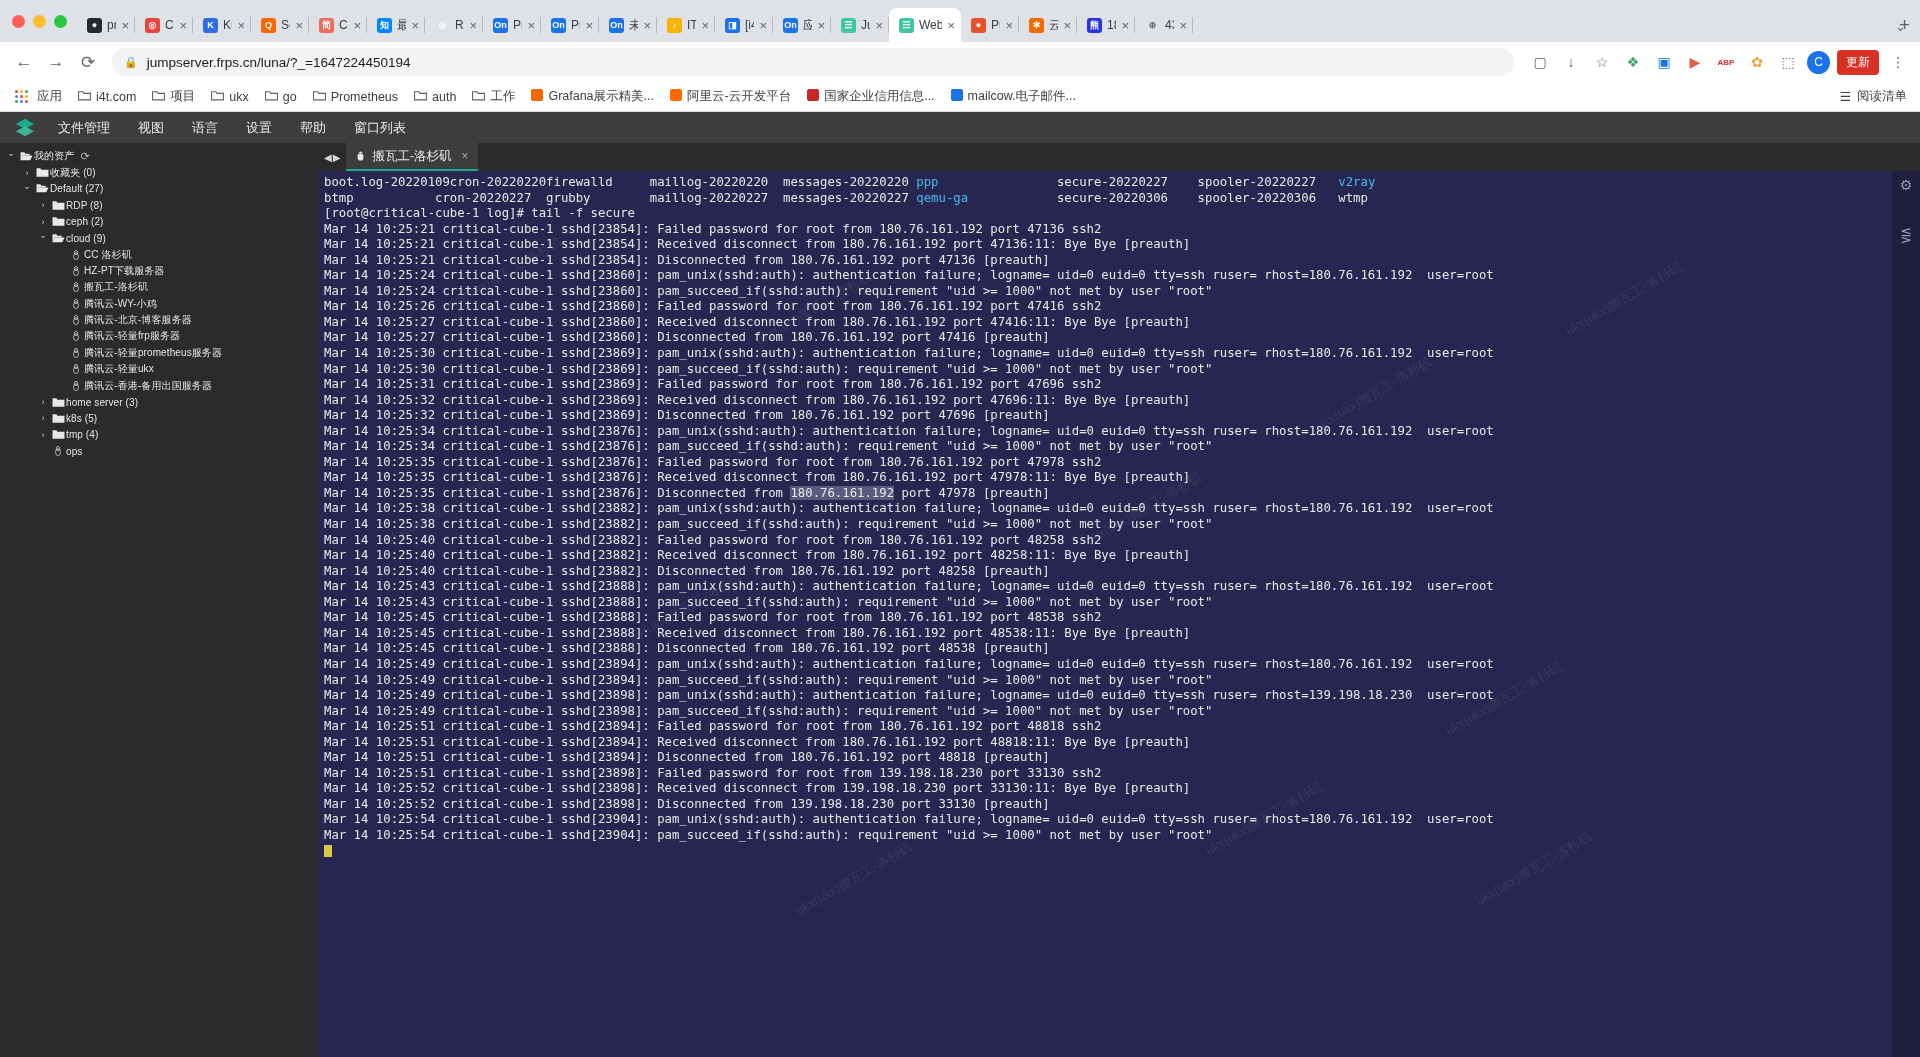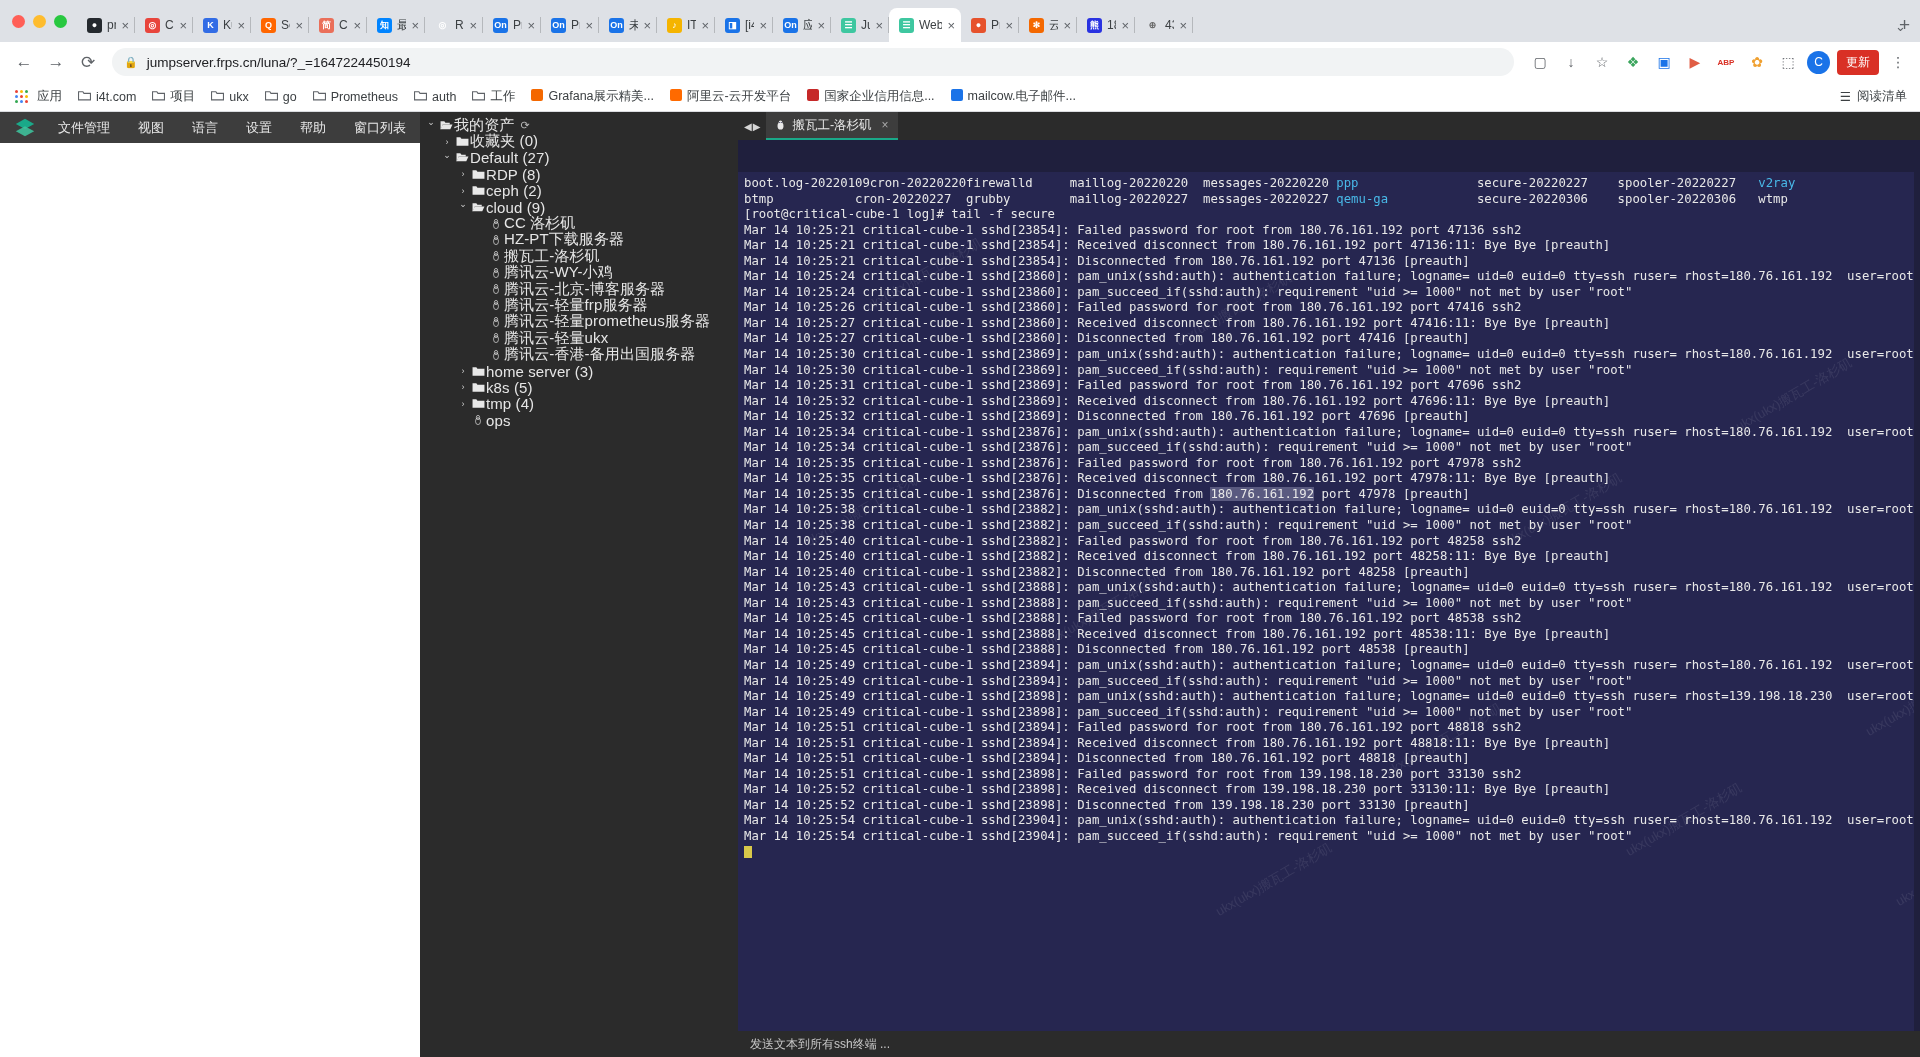--- a/index.html
+++ b/index.html
@@ -75,21 +75,21 @@
     font-size: 12.5px; color: #3c4043;
   }
   .bm { display: flex; align-items: center; gap: 5px; padding: 3px 6px; white-space: nowrap; border-radius: 4px; }
   .bm .bicon { font-size: 12px; color: #5f6368; }
   .appsgrid { display: grid; grid-template-columns: repeat(3,3px); grid-template-rows: repeat(3,3px);
               gap: 2px; margin-right: 4px; }
   .appsgrid i { width: 3px; height: 3px; border-radius: 50%; display: block; }
   .bm-right { margin-left: auto; display: flex; align-items: center; gap: 6px; padding-right: 4px; }
 
   
-  .app { flex: 1; display: flex; flex-direction: row; background: #ffffff; min-height: 0; justify-content: space-between; }
+  .app { flex: 1; display: flex; flex-direction: column; background: #c2410c; min-height: 0; justify-content: space-between; }
 
   .jsheader {
     height: 31px; background: #3d3d3d; display: flex; align-items: center;
     gap: 0; flex-shrink: 0; padding-left: 6px;
   }
   .jslogo { width: 38px; display: flex; align-items: center; justify-content: center; }
   .jsmenu { display: flex; align-items: center; }
   .jsmenu .mi { color: #e8e8e8; font-size: 13px; padding: 0 14px; line-height: 31px; }
 
   .body { flex: 1; display: flex; min-height: 0; }
@@ -98,21 +98,21 @@
   .sidebar { width: 318px; background: #2b2b2b; display: flex; flex-direction: column; flex-shrink: 0; }
   .searchbox {
     height: 27px; display: flex; align-items: center; padding: 0 10px;
     color: #8a8a8a; font-size: 12.5px; border-bottom: 1px solid #1aa989;
   }
   .tree { flex: 1; overflow: hidden; padding-top: 5px; font-size: 12.5px; color: #e0e0e0; }
   .tnode { display: flex; align-items: center; height: 16.4px; white-space: nowrap; }
   .tarrow { width: 14px; text-align: center; font-size: 9px; color: #cfcfcf; flex-shrink: 0; }
   .tarrow.blank { visibility: hidden; }
   .ticon { width: 16px; flex-shrink: 0; display: flex; align-items: center; justify-content: center; }
-  .tlabel2 { color: #e6e6e6; font-size: 15px; letter-spacing: .1px; }
+  .tlabel2 { color: #e6e6e6; font-size: 10px; letter-spacing: .1px; }
   .tnode.lvl0 { padding-left: 4px; }
   .tnode.lvl1 { padding-left: 20px; }
   .tnode.lvl2 { padding-left: 36px; }
   .tnode.lvl3 { padding-left: 54px; }
 
   .version { height: 26px; display: flex; align-items: center; padding-left: 9px;
              color: #d8d8d8; font-size: 12px; }
 
   
   .termpane { flex: 1; display: flex; flex-direction: column; min-width: 0; background: #2b2b2b; }
@@ -123,21 +123,21 @@
     background: #3d3d3d; color: #e8e8e8; font-size: 12.5px;
     border-bottom: 2px solid #1aa989; position: relative;
   }
   .ttab .tx { color: #a8a8a8; font-size: 12px; margin-left: 4px; }
 
   .termwrap { flex: 1; display: flex; min-height: 0; position: relative; background: #1f1f3d; }
   .term {
     flex: 1; background: #262650; color: #e8e8e8;
     font-family: "DejaVu Sans Mono", "Liberation Mono", monospace;
     font-size: 12.3px; line-height: 15.55px; padding: 4px 0 0 6px;
-    overflow: hidden; white-space: pre; position: relative; min-width: 0; margin-top: 32px;
+    overflow: hidden; white-space: pre; position: relative; min-width: 0;
   }
   .term .row { height: 15.55px; }
   .cy { color: #49b9e8; }
   .hl { background: #5a5a80; }
   .cursor { display: inline-block; width: 8px; height: 12px; background: #d8c84a; vertical-align: -2px; }
 
   .termside {
     width: 28px; background: #1f1f3d; display: flex; flex-direction: column;
     align-items: center; padding-top: 6px; gap: 34px; flex-shrink: 0;
   }
@@ -620,20 +620,17 @@
         </div>
 
         <div class="termwrap">
           <div class="term" id="term"><div class="row">boot.log-20220109cron-20220220firewalld     maillog-20220220  messages-20220220 <span class="cy">ppp</span>                secure-20220227    spooler-20220227   <span class="cy">v2ray</span></div><div class="row">btmp           cron-20220227  grubby        maillog-20220227  messages-20220227 <span class="cy">qemu-ga</span>            secure-20220306    spooler-20220306   wtmp</div><div class="row">[root@critical-cube-1 log]# tail -f secure</div><div class="row">Mar 14 10:25:21 critical-cube-1 sshd[23854]: Failed password for root from 180.76.161.192 port 47136 ssh2</div><div class="row">Mar 14 10:25:21 critical-cube-1 sshd[23854]: Received disconnect from 180.76.161.192 port 47136:11: Bye Bye [preauth]</div><div class="row">Mar 14 10:25:21 critical-cube-1 sshd[23854]: Disconnected from 180.76.161.192 port 47136 [preauth]</div><div class="row">Mar 14 10:25:24 critical-cube-1 sshd[23860]: pam_unix(sshd:auth): authentication failure; logname= uid=0 euid=0 tty=ssh ruser= rhost=180.76.161.192  user=root</div><div class="row">Mar 14 10:25:24 critical-cube-1 sshd[23860]: pam_succeed_if(sshd:auth): requirement "uid &gt;= 1000" not met by user "root"</div><div class="row">Mar 14 10:25:26 critical-cube-1 sshd[23860]: Failed password for root from 180.76.161.192 port 47416 ssh2</div><div class="row">Mar 14 10:25:27 critical-cube-1 sshd[23860]: Received disconnect from 180.76.161.192 port 47416:11: Bye Bye [preauth]</div><div class="row">Mar 14 10:25:27 critical-cube-1 sshd[23860]: Disconnected from 180.76.161.192 port 47416 [preauth]</div><div class="row">Mar 14 10:25:30 critical-cube-1 sshd[23869]: pam_unix(sshd:auth): authentication failure; logname= uid=0 euid=0 tty=ssh ruser= rhost=180.76.161.192  user=root</div><div class="row">Mar 14 10:25:30 critical-cube-1 sshd[23869]: pam_succeed_if(sshd:auth): requirement "uid &gt;= 1000" not met by user "root"</div><div class="row">Mar 14 10:25:31 critical-cube-1 sshd[23869]: Failed password for root from 180.76.161.192 port 47696 ssh2</div><div class="row">Mar 14 10:25:32 critical-cube-1 sshd[23869]: Received disconnect from 180.76.161.192 port 47696:11: Bye Bye [preauth]</div><div class="row">Mar 14 10:25:32 critical-cube-1 sshd[23869]: Disconnected from 180.76.161.192 port 47696 [preauth]</div><div class="row">Mar 14 10:25:34 critical-cube-1 sshd[23876]: pam_unix(sshd:auth): authentication failure; logname= uid=0 euid=0 tty=ssh ruser= rhost=180.76.161.192  user=root</div><div class="row">Mar 14 10:25:34 critical-cube-1 sshd[23876]: pam_succeed_if(sshd:auth): requirement "uid &gt;= 1000" not met by user "root"</div><div class="row">Mar 14 10:25:35 critical-cube-1 sshd[23876]: Failed password for root from 180.76.161.192 port 47978 ssh2</div><div class="row">Mar 14 10:25:35 critical-cube-1 sshd[23876]: Received disconnect from 180.76.161.192 port 47978:11: Bye Bye [preauth]</div><div class="row">Mar 14 10:25:35 critical-cube-1 sshd[23876]: Disconnected from <span class="hl">180.76.161.192</span> port 47978 [preauth]</div><div class="row">Mar 14 10:25:38 critical-cube-1 sshd[23882]: pam_unix(sshd:auth): authentication failure; logname= uid=0 euid=0 tty=ssh ruser= rhost=180.76.161.192  user=root</div><div class="row">Mar 14 10:25:38 critical-cube-1 sshd[23882]: pam_succeed_if(sshd:auth): requirement "uid &gt;= 1000" not met by user "root"</div><div class="row">Mar 14 10:25:40 critical-cube-1 sshd[23882]: Failed password for root from 180.76.161.192 port 48258 ssh2</div><div class="row">Mar 14 10:25:40 critical-cube-1 sshd[23882]: Received disconnect from 180.76.161.192 port 48258:11: Bye Bye [preauth]</div><div class="row">Mar 14 10:25:40 critical-cube-1 sshd[23882]: Disconnected from 180.76.161.192 port 48258 [preauth]</div><div class="row">Mar 14 10:25:43 critical-cube-1 sshd[23888]: pam_unix(sshd:auth): authentication failure; logname= uid=0 euid=0 tty=ssh ruser= rhost=180.76.161.192  user=root</div><div class="row">Mar 14 10:25:43 critical-cube-1 sshd[23888]: pam_succeed_if(sshd:auth): requirement "uid &gt;= 1000" not met by user "root"</div><div class="row">Mar 14 10:25:45 critical-cube-1 sshd[23888]: Failed password for root from 180.76.161.192 port 48538 ssh2</div><div class="row">Mar 14 10:25:45 critical-cube-1 sshd[23888]: Received disconnect from 180.76.161.192 port 48538:11: Bye Bye [preauth]</div><div class="row">Mar 14 10:25:45 critical-cube-1 sshd[23888]: Disconnected from 180.76.161.192 port 48538 [preauth]</div><div class="row">Mar 14 10:25:49 critical-cube-1 sshd[23894]: pam_unix(sshd:auth): authentication failure; logname= uid=0 euid=0 tty=ssh ruser= rhost=180.76.161.192  user=root</div><div class="row">Mar 14 10:25:49 critical-cube-1 sshd[23894]: pam_succeed_if(sshd:auth): requirement "uid &gt;= 1000" not met by user "root"</div><div class="row">Mar 14 10:25:49 critical-cube-1 sshd[23898]: pam_unix(sshd:auth): authentication failure; logname= uid=0 euid=0 tty=ssh ruser= rhost=139.198.18.230  user=root</div><div class="row">Mar 14 10:25:49 critical-cube-1 sshd[23898]: pam_succeed_if(sshd:auth): requirement "uid &gt;= 1000" not met by user "root"</div><div class="row">Mar 14 10:25:51 critical-cube-1 sshd[23894]: Failed password for root from 180.76.161.192 port 48818 ssh2</div><div class="row">Mar 14 10:25:51 critical-cube-1 sshd[23894]: Received disconnect from 180.76.161.192 port 48818:11: Bye Bye [preauth]</div><div class="row">Mar 14 10:25:51 critical-cube-1 sshd[23894]: Disconnected from 180.76.161.192 port 48818 [preauth]</div><div class="row">Mar 14 10:25:51 critical-cube-1 sshd[23898]: Failed password for root from 139.198.18.230 port 33130 ssh2</div><div class="row">Mar 14 10:25:52 critical-cube-1 sshd[23898]: Received disconnect from 139.198.18.230 port 33130:11: Bye Bye [preauth]</div><div class="row">Mar 14 10:25:52 critical-cube-1 sshd[23898]: Disconnected from 139.198.18.230 port 33130 [preauth]</div><div class="row">Mar 14 10:25:54 critical-cube-1 sshd[23904]: pam_unix(sshd:auth): authentication failure; logname= uid=0 euid=0 tty=ssh ruser= rhost=180.76.161.192  user=root</div><div class="row">Mar 14 10:25:54 critical-cube-1 sshd[23904]: pam_succeed_if(sshd:auth): requirement "uid &gt;= 1000" not met by user "root"</div><div class="row"><span class="cursor"></span></div><div class="wm" style="left: 120px; top: 95px;">ukx(ukx)搬瓦工-洛杉矶</div><div class="wm" style="left: 430px; top: 130px;">ukx(ukx)搬瓦工-洛杉矶</div><div class="wm" style="left: 760px; top: 330px;">ukx(ukx)搬瓦工-洛杉矶</div><div class="wm" style="left: 990px; top: 215px;">ukx(ukx)搬瓦工-洛杉矶</div><div class="wm" style="left: 1120px; top: 520px;">ukx(ukx)搬瓦工-洛杉矶</div><div class="wm" style="left: 640px; top: 560px;">ukx(ukx)搬瓦工-洛杉矶</div><div class="wm" style="left: 300px; top: 430px;">ukx(ukx)搬瓦工-洛杉矶</div><div class="wm" style="left: 880px; top: 640px;">ukx(ukx)搬瓦工-洛杉矶</div><div class="wm" style="left: 1150px; top: 690px;">ukx(ukx)搬瓦工-洛杉矶</div><div class="wm" style="left: 470px; top: 700px;">ukx(ukx)搬瓦工-洛杉矶</div><div class="wm" style="left: 60px; top: 330px;">ukx(ukx)搬瓦工-洛杉矶</div><div class="wm" style="left: 1240px; top: 120px;">ukx(ukx)搬瓦工-洛杉矶</div></div>
           <div class="termside">
             <span class="si">⚙</span>
             <span class="si">⋚</span>
           </div>
         </div>
 
-        <div class="statusbar">
-          <span class="sp">发送文本到所有ssh终端 ...</span>
-        </div>
       </div>
 
     </div>
   </div>
 </div>
 
 </body></html>

